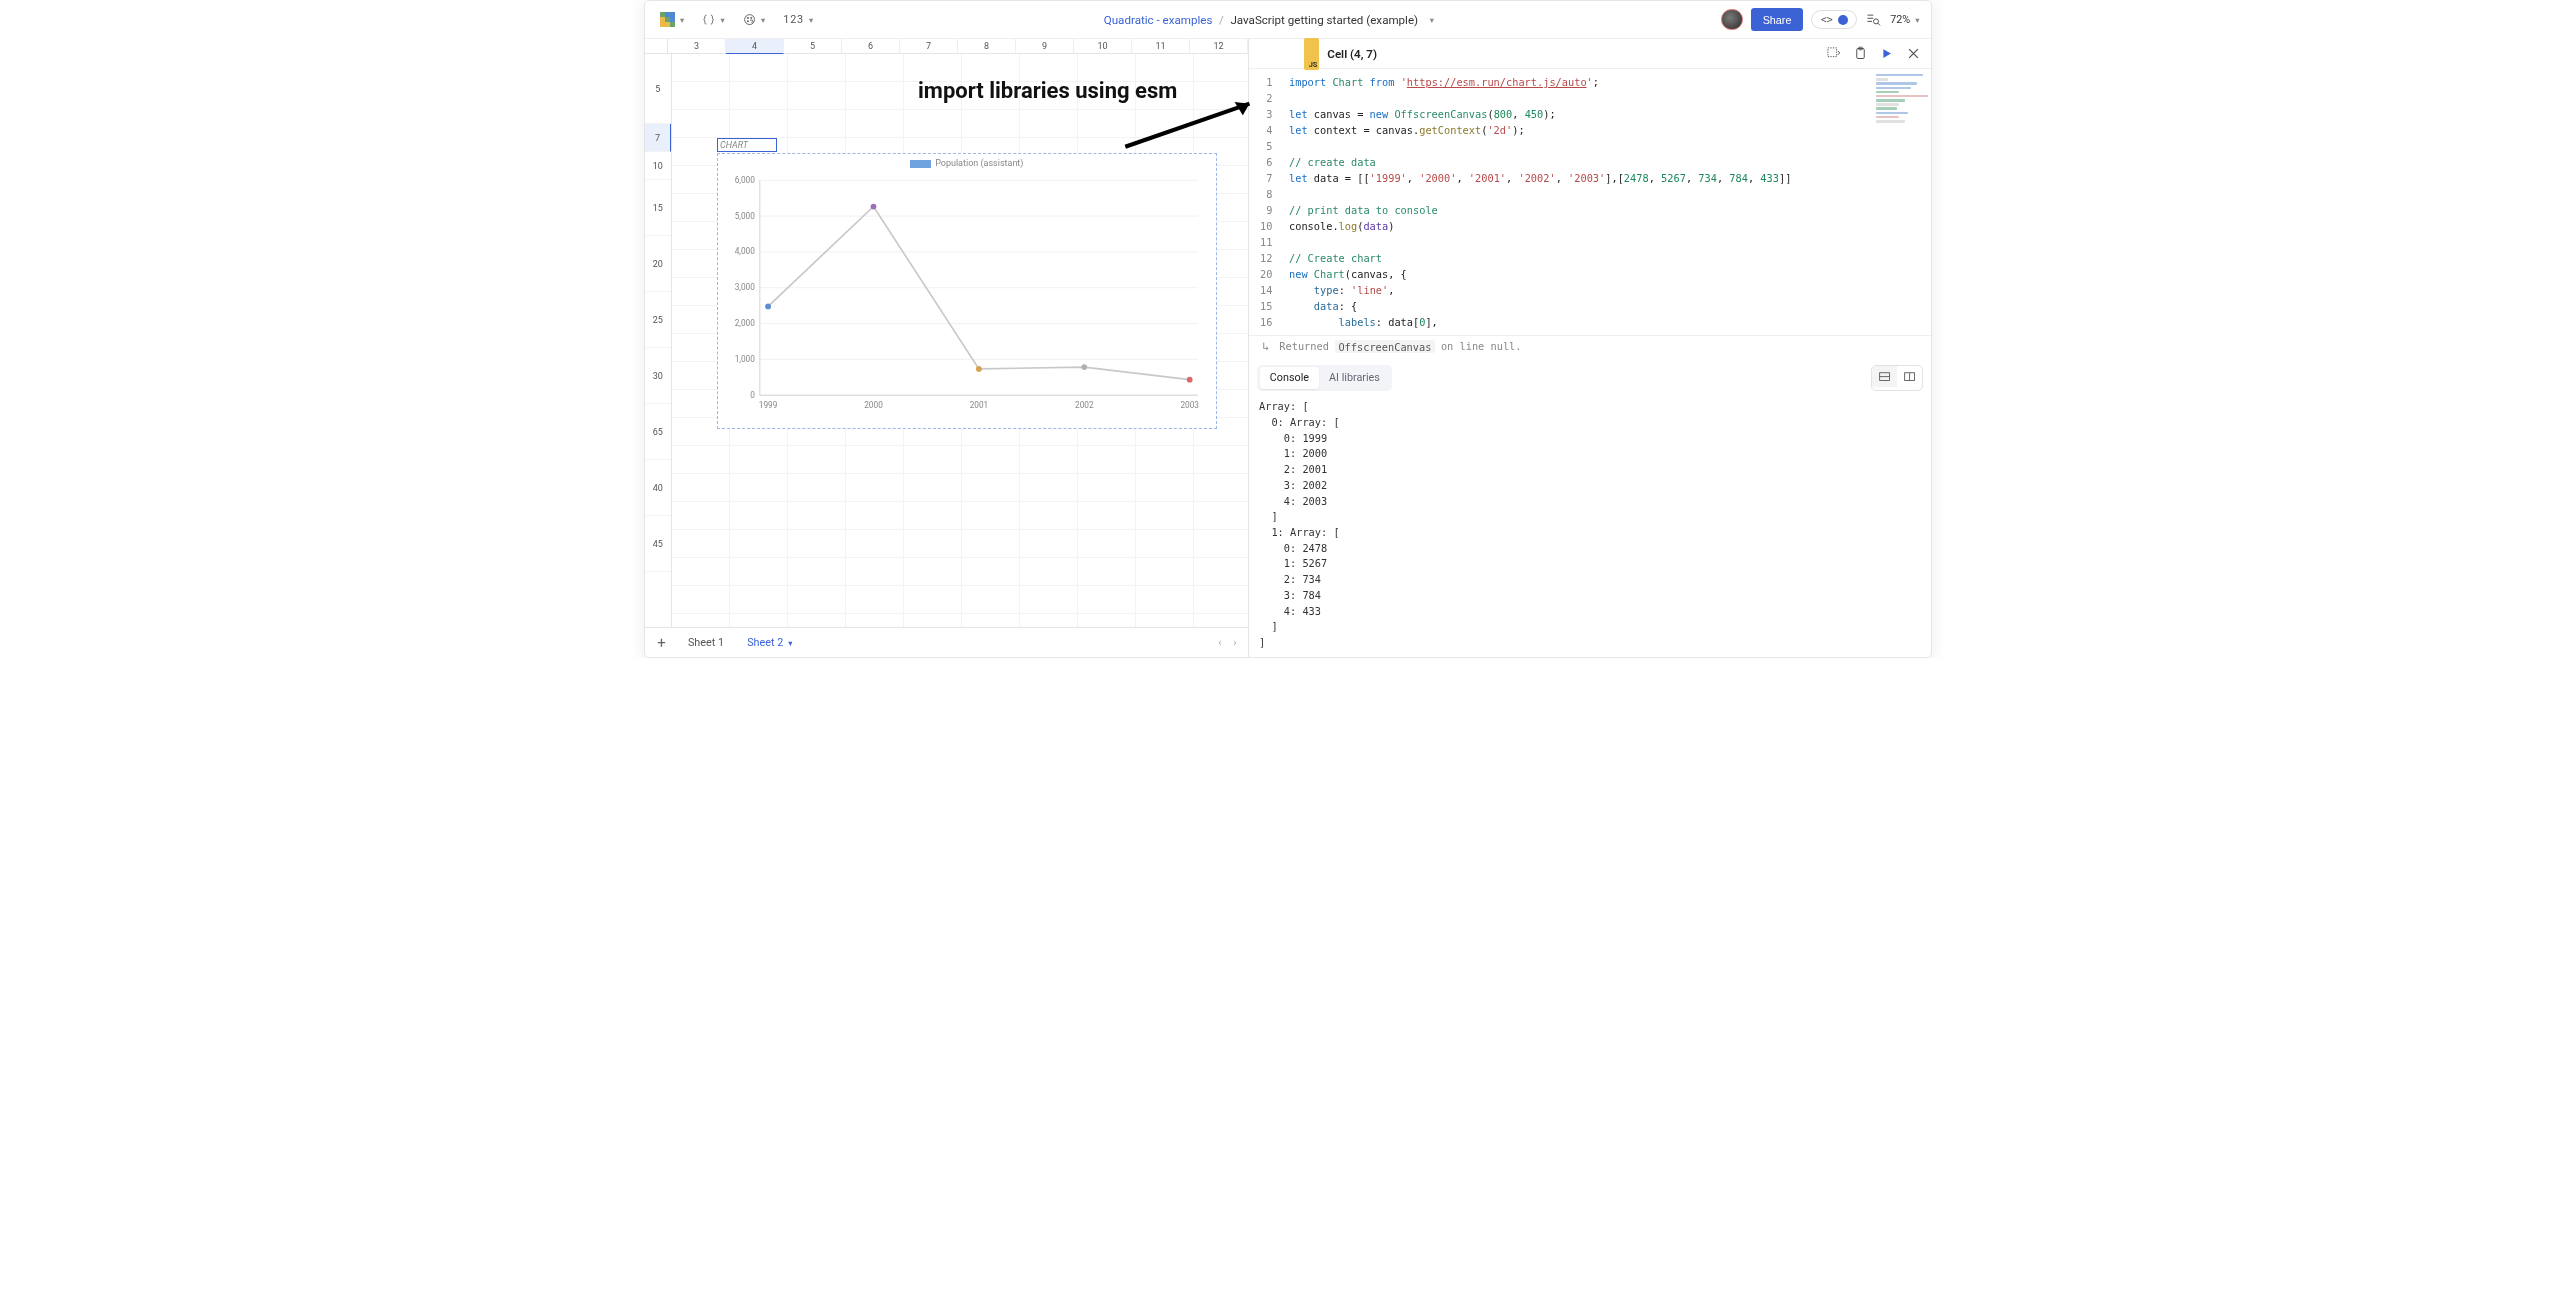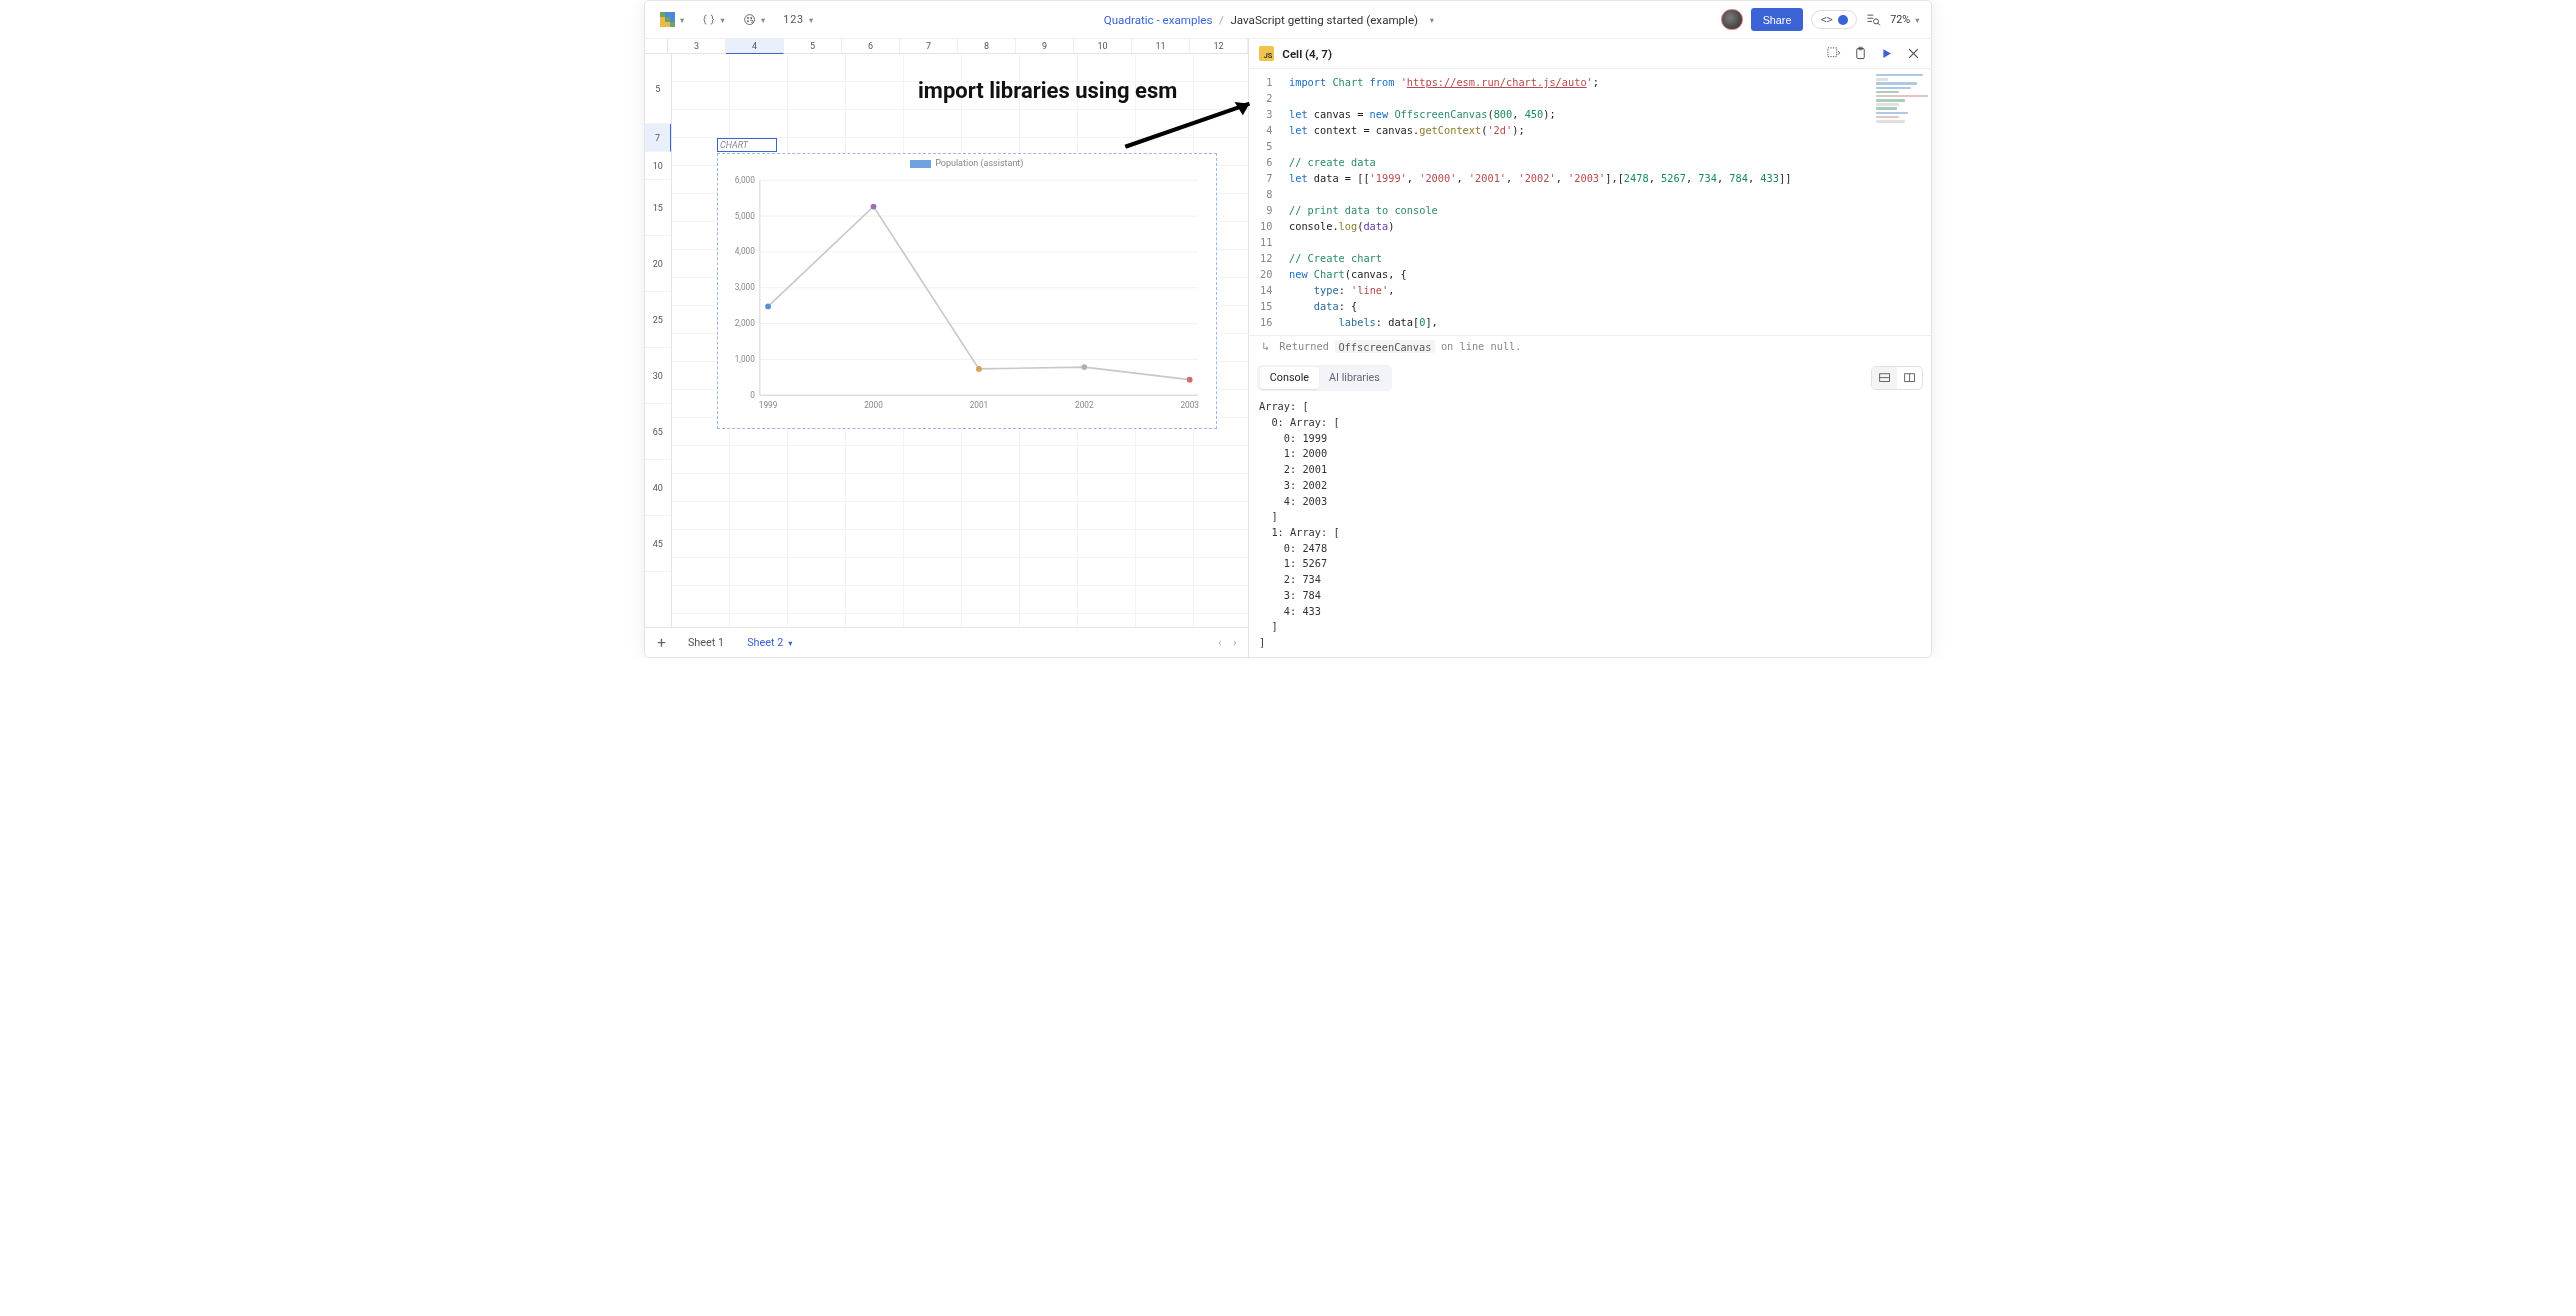--- a/index.html
+++ b/index.html
@@ -53,37 +53,37 @@
 .tab.active { color:#3b63d6; display:flex; align-items:center; gap:3.3px;}
 .tab-nav { margin-left:auto; display:flex; gap:11.6px; color:#aaa; padding-right:6.6px;}
 
 
 .anno { position:absolute; top:39px; left:273px; font-weight:700; font-size:22px; color:#111; z-index:5; pointer-events:none;}
 .arrow { position:absolute; top:58px; left:472px; z-index:5; pointer-events:none;}
 
 
 .code-panel { flex:1; display:flex; flex-direction:column; min-width:0;}
 .code-head { height:30px; display:flex; align-items:center; padding:0 10px; gap:8.3px; border-bottom:0.8px solid #eee;}
-.js-badge { width:15px; height:15px; background:#f0c44c; color:#333; font-size:7.4px; font-weight:700; display:flex; align-items:flex-end; justify-content:flex-end; padding:0.8px 1.7px; border-radius:1.7px;}
+.js-badge { width:15px; height:32px; background:#f0c44c; color:#333; font-size:7.4px; font-weight:700; display:flex; align-items:flex-end; justify-content:flex-end; padding:0.8px 1.7px; border-radius:1.7px;margin-left:45px;}
 .code-head .title { font-weight:600; font-size:11.6px; flex:1;}
 .head-actions { display:flex; align-items:center; gap:11.6px;}
 .head-actions svg { width:15px; height:15px; stroke:#555; fill:none; stroke-width:1.6; cursor:pointer;}
 .run-tri { fill:#3b63d6 !important; stroke:none !important;}
 
 .editor-wrap { display:flex; flex:0 0 auto; border-bottom:0.8px solid #eee; position:relative;}
 .gutter { width:30px; text-align:right; padding:5px 6.6px 5px 0; font-family: ui-monospace, SFMono-Regular, Menlo, monospace; font-size:10.3px; color:#888; line-height:16px;}
 .code { flex:1; padding:5px 0 5px 10px; font-family: ui-monospace, SFMono-Regular, Menlo, monospace; font-size:10.3px; line-height:16px; white-space:pre; overflow:hidden;}
 .minimap { position:absolute; right:0; top:3.3px; width:58px; height:66px; opacity:0.6; }
 .minimap .ml { height:2.5px; margin:1.7px 3.3px; border-radius:0.8px;}
 .tok-kw{color:#1a6ec1}.tok-cls{color:#2a8a6b}.tok-str{color:#b84a4a}.tok-url{color:#b84a4a;text-decoration:underline}.tok-num{color:#1a8a5a}.tok-cmt{color:#2a8a6b}.tok-fn{color:#8a7a2a}.tok-prop{color:#2a6a9a}.tok-id{color:#5b3aa7}
 .return-line { display:flex; align-items:center; padding:3.3px 10px 6.6px 10px; gap:10px; font-family: ui-monospace, monospace; font-size:10.3px; color:#888;}
 .ret-arrow { font-size:11.6px; color:#888; margin-left:3.3px;}
 .ret-code { background:#f4f4f4; padding:0.8px 3.3px; border-radius:2.5px; color:#555;}
 
-.console-head { display:flex; align-items:center; padding:5px 8.3px; gap:2px;}
+.console-head { display:flex; padding:5px 8.3px; gap:2px;}
 .tabgroup { display:flex; background:#f2f4f7; border-radius:5px; padding:2.5px;}
 .tabgroup .t { padding:4.1px 10px; font-size:10.8px; color:#667; cursor:pointer; border-radius:3.3px;}
 .tabgroup .t.active { background:#fff; color:#222; box-shadow:0 0.8px 1.7px rgba(0,0,0,0.08);}
 .layout-toggles { margin-left:auto; display:flex; border:0.8px solid #e2e2e2; border-radius:5px; overflow:hidden;}
 .layout-toggles .lt { width:25px; height:21.5px; display:flex; align-items:center; justify-content:center; cursor:pointer;}
 .layout-toggles .lt.active { background:#f4f4f4;}
 .layout-toggles svg { width:13.2px; height:13.2px; stroke:#555; fill:none; stroke-width:1.6;}
 
 .console-body { flex:1; padding:3.3px 10px; font-family: ui-monospace, monospace; font-size:10.3px; line-height:15.7px; color:#333; overflow:auto; white-space:pre;}
 </style>

